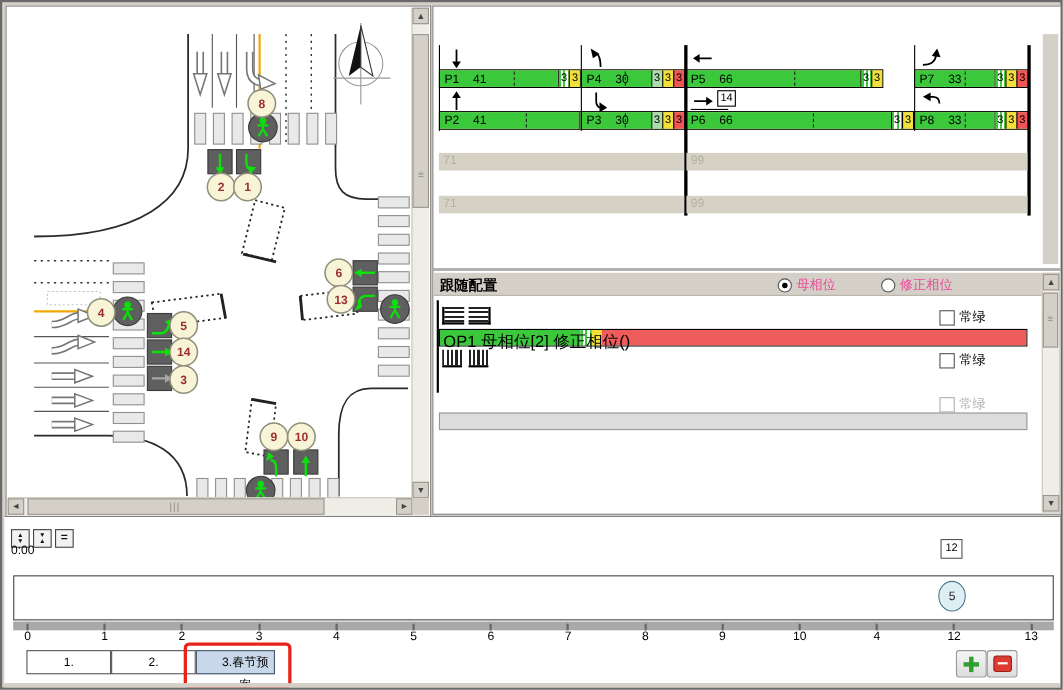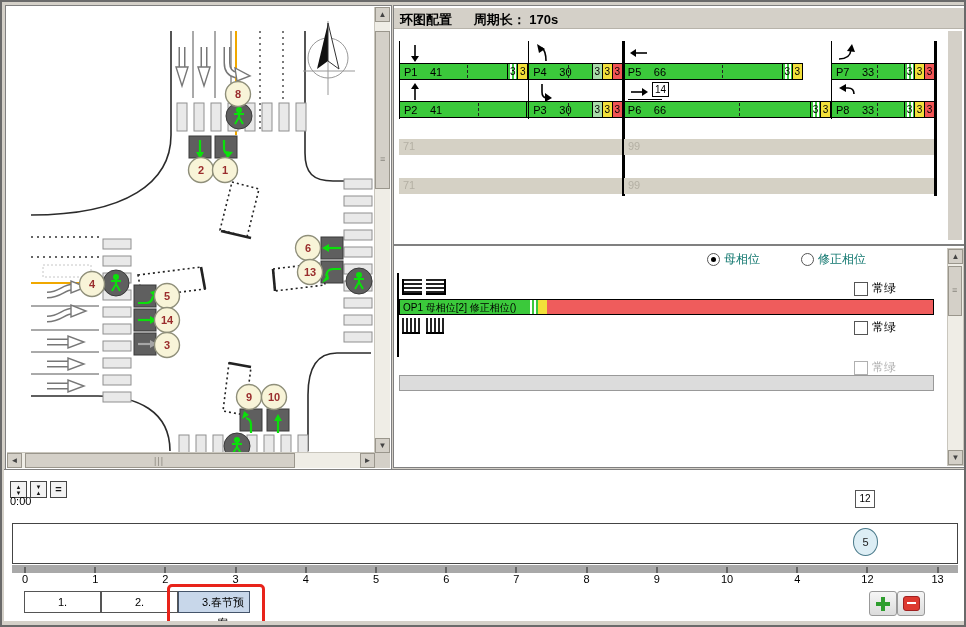--- a/index.html
+++ b/index.html
@@ -32,28 +32,28 @@
   .seg-red{background:#f15454;}
   .vline{position:absolute;width:1px;background:#000;}
   .vline.thick{width:3px;}
   .gray-row{position:absolute;height:16px;background:#d5d1c5;font-size:11px;color:#b4b0a4;padding:1px 0 0 4px;box-sizing:border-box;}
   .ring-arrow{position:absolute;width:22px;height:22px;}
   #p6-badge{position:absolute;border:1px solid #000;background:#fff;font-size:10px;padding:0 2px;height:13px;line-height:13px;}
   .dbl-underline{position:absolute;height:1px;background:#000;}
   .right-strip{position:absolute;background:#d4d0c8;}
   
   #follow-panel{left:391px;top:243px;width:572px;height:221px;}
-  .radio{display:inline-flex;align-items:center;font-size:12px;color:#0f766e;}
+  .radio{display:inline-flex;align-items:center;font-size:12px;color:#ec4899;}
   .rdot{width:11px;height:11px;border-radius:50%;border:1px solid #555;background:#fff;margin-right:4px;position:relative;}
   .rdot.on::after{content:"";position:absolute;left:3px;top:3px;width:5px;height:5px;border-radius:50%;background:#000;}
   .cbox{display:inline-flex;align-items:center;font-size:12px;color:#000;position:absolute;}
   .cb{width:12px;height:12px;border:1px solid #555;background:#fff;margin-right:4px;}
   .cbox.disabled{color:#b0b0b0;} .cbox.disabled .cb{border-color:#b0b0b0;}
   .op-bar{position:absolute;left:5px;width:535px;height:16px;border:1px solid #000;box-sizing:border-box;display:flex;}
-  .op-bar span.oplabel{position:absolute;left:3px;top:1px;font-size:10px;color:#000;white-space:nowrap;}
+  .op-bar span.oplabel{position:absolute;left:3px;top:1px;font-size:15px;color:#000;white-space:nowrap;}
   .ops-green{background:#3bc93b;} .ops-red{background:#ef5c5c;} .ops-yellow{background:#f2e03a;}
   .ops-flash{background:repeating-linear-gradient(90deg,#3bc93b 0 2px,#ffffff 2px 4px);}
   .icon-h{position:absolute;width:18px;height:14px;background:repeating-linear-gradient(180deg,#222 0 2px,#fff 2px 4px);border-bottom:2px solid #000;}
   .icon-h.l{border-left:2px solid #000;} .icon-h.r{border-right:2px solid #000;}
   .icon-v{position:absolute;width:18px;height:14px;background:repeating-linear-gradient(90deg,#222 0 2px,#fff 2px 4px);border-bottom:2px solid #000;}
   .gray-empty{position:absolute;left:5px;width:535px;height:16px;background:#dcdcdc;border:1px solid #999;box-sizing:border-box;}
   
   #bottom-panel{left:2px;top:467px;width:960px;height:152px;border:none;border-top:1px solid #808080;}
   .tbtn{position:absolute;width:17px;height:17px;border:1px solid #444;background:#f2f2f2;box-sizing:border-box;display:flex;flex-direction:column;align-items:center;justify-content:center;font-size:6px;line-height:6px;color:#111;font-weight:bold;}
   .tbtn .eq{font-size:11px;line-height:11px;}
@@ -323,25 +323,20 @@
       <div class="sbbtn" style="left:0;">◄</div>
       <div class="sbthumb" style="left:18px;top:0;width:270px;height:15px;">
           <div class="grip" style="left:128px;top:2px;">|||</div>
         </div>
       <div class="sbbtn" style="right:0;">►</div>
     </div>
     <div class="sb-corner"></div>
   </div>
 
   <div class="panel" id="ring-panel">
-    <div class="panel-header">
-      <span>环图配置</span><span class="gap"></span>
-      <span>周期长：</span>
-      <span>170s</span>
-    </div>
 
     <svg class="ring-arrow" style="left:10px;top:36px;" viewBox="0 0 22 22">
         <line x1="11" y1="3" x2="11" y2="15" stroke="#000" stroke-width="1.6"></line>
         <polygon points="7,14 15,14 11,20" fill="#000"></polygon>
       </svg>
     <svg class="ring-arrow" style="left:139px;top:36px;" viewBox="0 0 22 22">
         <path d="M13,19 Q13,9 9,6" stroke="#000" stroke-width="1.6" fill="none"></path>
         <polygon points="12,7 4,2 6,11" fill="#000"></polygon>
       </svg>
     <svg class="ring-arrow" style="left:234px;top:36px;" viewBox="0 0 22 22">
@@ -460,20 +455,23 @@
     <div class="vline thick" style="left:540px;top:35px;height:155px;"></div>
 
     <div class="gray-row" style="left:5px;top:133px;width:223px;">71</div>
     <div class="gray-row" style="left:230px;top:133px;width:310px;">99</div>
     <div class="gray-row" style="left:5px;top:172px;width:223px;">71</div>
     <div class="gray-row" style="left:230px;top:172px;width:310px;">99</div>
     <div class="right-strip" style="left:554px;top:25px;width:14px;height:209px;"></div>
   </div>
 
   <div class="panel" id="follow-panel">
+    <div class="panel-header">
+      <span>跟随配置</span>
+    </div>
     <div class="radio" style="position:absolute;left:313px;top:5px;">
       <span class="rdot on"></span>
       <span>母相位</span>
     </div>
     <div class="radio" style="position:absolute;left:407px;top:5px;">
       <span class="rdot"></span>
       <span>修正相位</span>
     </div>
     <div style="position:absolute;left:3px;top:27px;width:2px;height:84px;background:#000;"></div>
     <div class="icon-h l" style="left:8px;top:33px;"></div>

